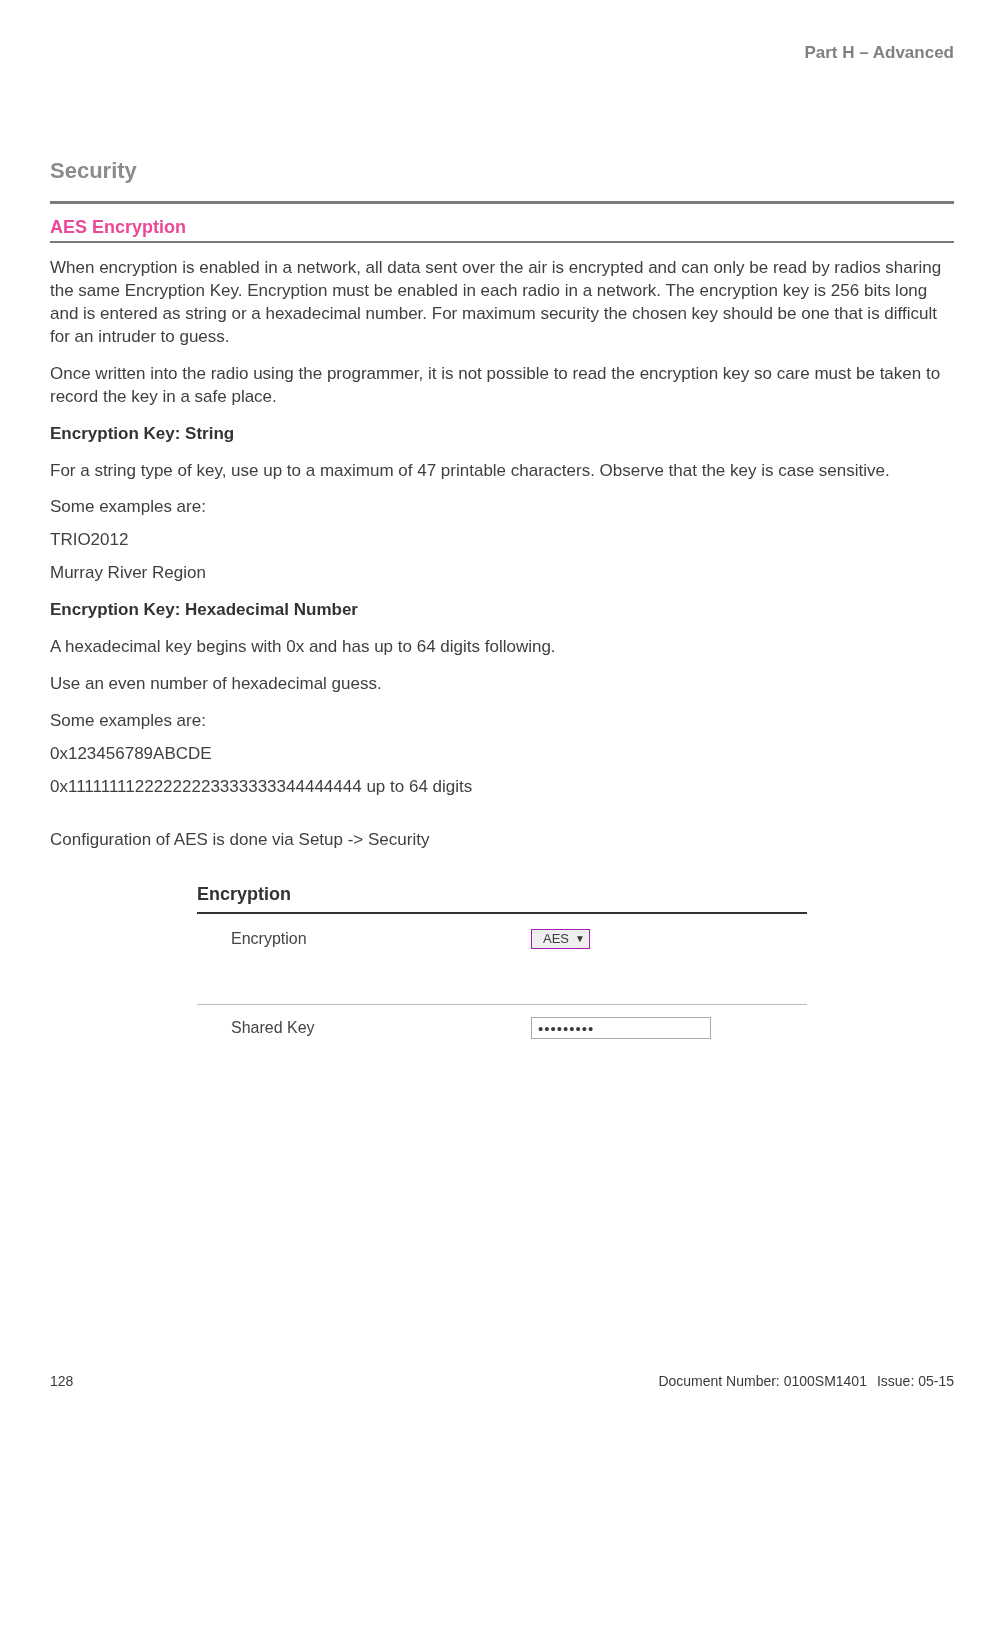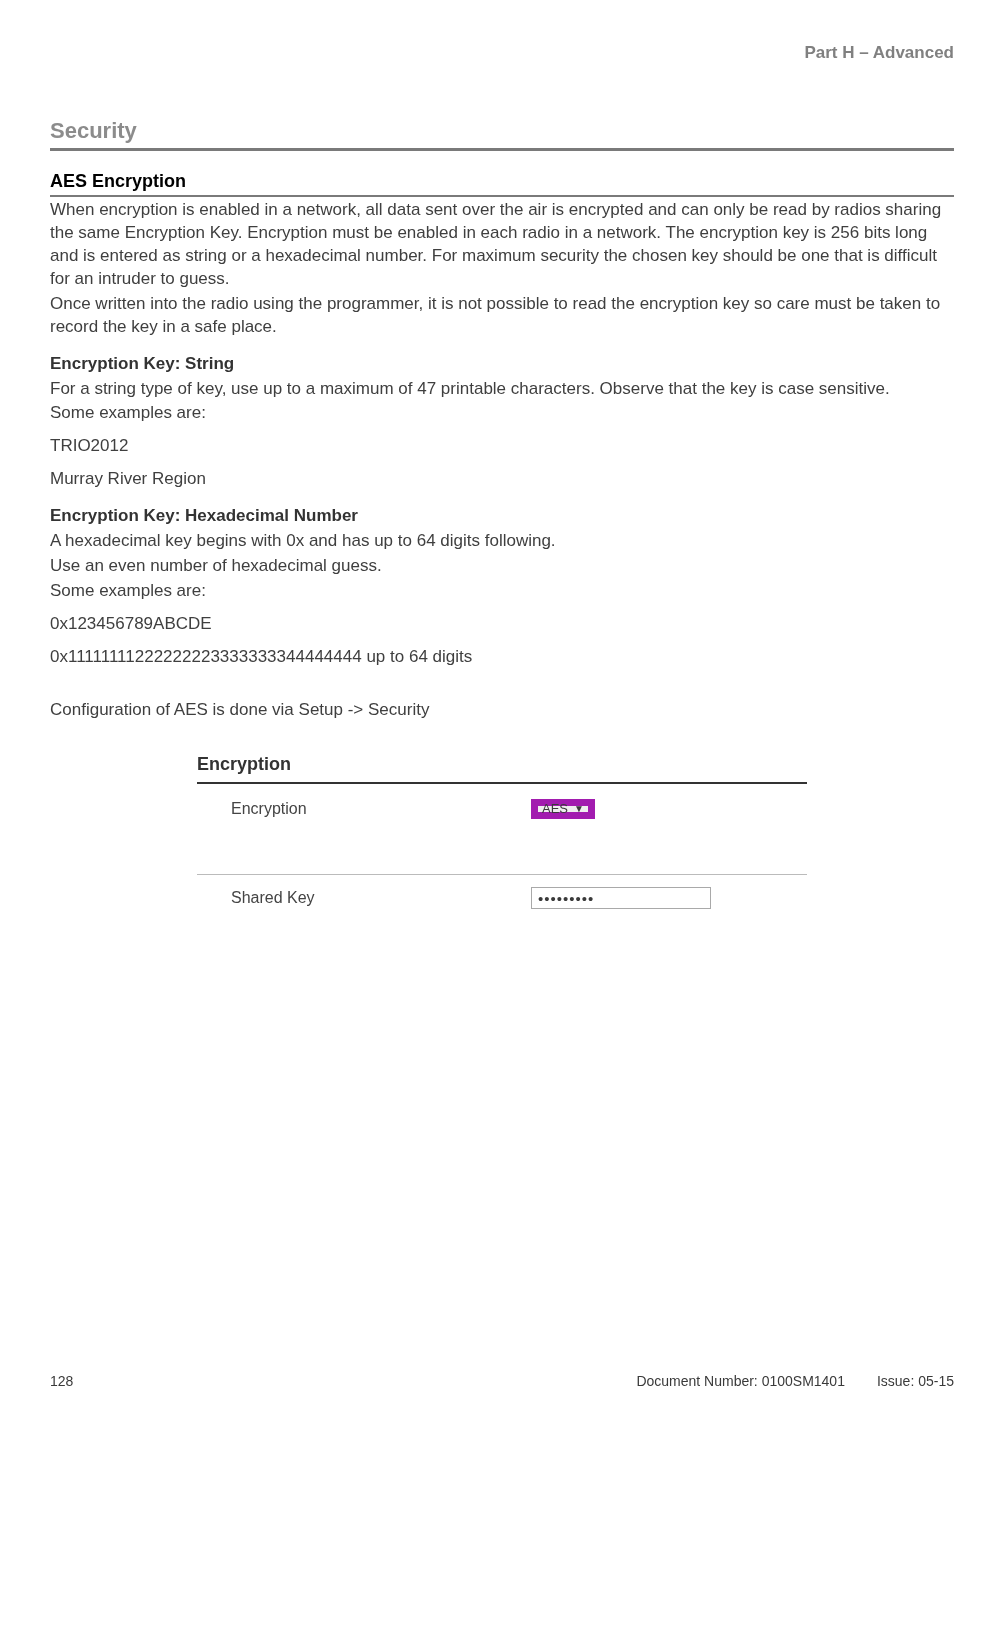--- a/index.html
+++ b/index.html
@@ -22,37 +22,37 @@
   }
   .header-tag {
     position: absolute;
     top: 42px;
     right: 50px;
     font-weight: 700;
     color: #808080;
     font-size: 17px;
   }
   .h1 {
-    margin-top: 76px;
+    margin-top: 116px;
     font-weight: 700;
     font-size: 22px;
     color: #8c8c8c;
     border-bottom: 3px solid #7a7a7a;
-    padding-bottom: 2px;
+    padding-bottom: 15px;
   }
   .h2 {
-    margin-top: 18px;
+    margin-top: 11px;
     font-weight: 700;
     font-size: 18px;
-    color: #000000;
+    color: #ec4899;
     border-bottom: 2px solid #7a7a7a;
     padding-bottom: 2px;
   }
   .para {
-    margin-top: 2px;
+    margin-top: 14px;
     color: #3f3f3f;
   }
   .bold {
     font-weight: 700;
     margin-top: 14px;
     color: #333333;
   }
   .gap-small { margin-top: 10px; }
   .gap-big { margin-top: 30px; }
   .config-box {
@@ -79,25 +79,25 @@
   }
   .config-label {
     width: 300px;
     font-family: Arial, sans-serif;
     font-size: 16px;
     color: #444;
   }
   .select-wrap {
     display: inline-flex;
     align-items: center;
-    border: 7px solid #a21caf;
+    border: 1px solid #a21caf;
     background: #efefef;
     font-family: Arial, sans-serif;
     font-size: 13px;
-    padding: 1px 4px 1px 4px;
+    padding: 1px 4px 1px 11px;
     height: 20px;
     line-height: 16px;
   }
   .select-wrap .caret {
     margin-left: 6px;
     font-size: 10px;
   }
   .password-input {
     border: 1px solid #a9a9a9;
     background: #fff;
@@ -112,21 +112,21 @@
   .footer {
     position: absolute;
     bottom: 20px;
     left: 50px;
     right: 50px;
     display: flex;
     justify-content: space-between;
     font-size: 14px;
     color: #3a3a3a;
   }
-  .footer-right { display:flex; gap: 32px; }
+  .footer-right { display:flex; gap: 10px; }
 </style>
 </head>
 <body>
 
 <div class="page">
 
   <div class="header-tag">Part H – Advanced</div>
 
   <div class="h1">Security</div>
   <div class="h2">AES Encryption</div>

